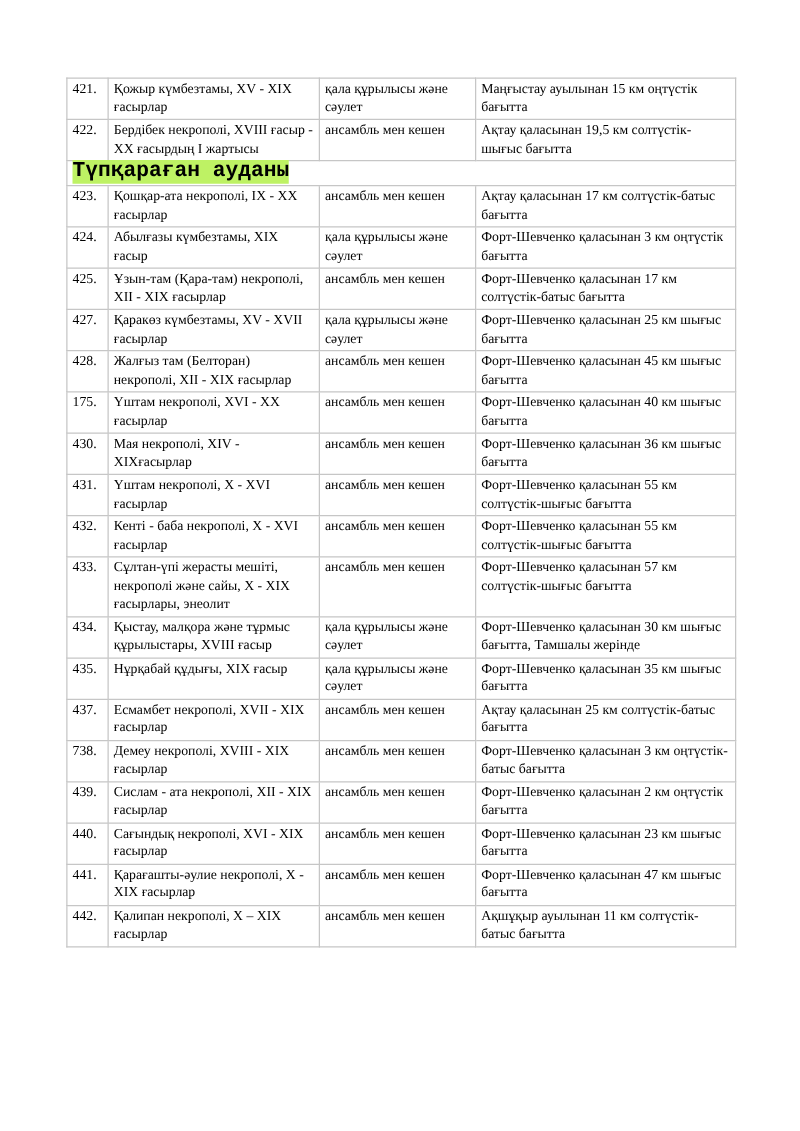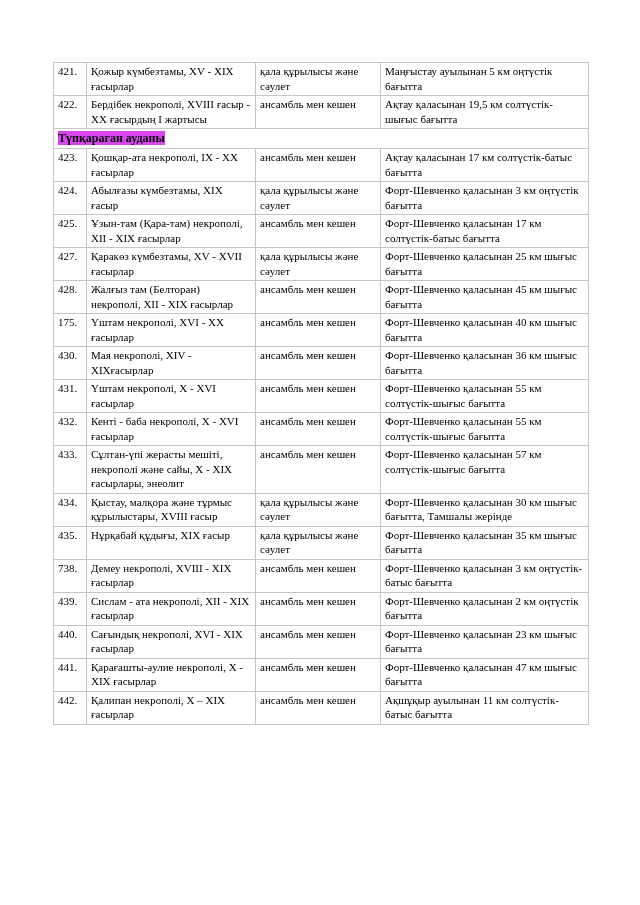--- a/index.html
+++ b/index.html
@@ -33,43 +33,44 @@
     padding: 1px 4px 2px 4px;
     word-wrap: break-word;
   }
   td.c-num {
     padding-left: 4px;
   }
   td.section-cell {
     padding: 2px 0 3px 0;
   }
   .hl {
-    background: #d946ef;
+    background: #bef264;
     font-weight: bold;
-    font-size: 12px;
+    font-size: 17px;
     line-height: 16px;
+    font-family: Liberation Mono, monospace;
   }
 </style>
 </head>
 <body>
 
 <div class="page">
   <table class="monuments">
     <colgroup>
       <col style="width:33px">
       <col style="width:169px">
       <col style="width:125px">
       <col style="width:208px">
     </colgroup>
     <tbody>
         <tr>
           <td class="c-num">421.</td>
           <td class="c-name">Қожыр күмбезтамы, XV - XIX ғасырлар</td>
           <td class="c-type">қала құрылысы және сәулет</td>
-          <td class="c-location">Маңғыстау ауылынан 5 км оңтүстік бағытта</td>
+          <td class="c-location">Маңғыстау ауылынан 15 км оңтүстік бағытта</td>
         </tr>
         <tr>
           <td class="c-num">422.</td>
           <td class="c-name">Бердібек некрополі, XVIII ғасыр - XX ғасырдың I жартысы</td>
           <td class="c-type">ансамбль мен кешен</td>
           <td class="c-location">Ақтау қаласынан 19,5 км солтүстік-шығыс бағытта</td>
         </tr>
         <tr>
           <td colspan="4" class="section-cell"><span class="hl">Түпқараған ауданы</span></td>
         </tr>
@@ -139,20 +140,26 @@
           <td class="c-type">қала құрылысы және сәулет</td>
           <td class="c-location">Форт-Шевченко қаласынан 30 км шығыс бағытта, Тамшалы жерінде</td>
         </tr>
         <tr>
           <td class="c-num">435.</td>
           <td class="c-name">Нұрқабай құдығы, XIX ғасыр</td>
           <td class="c-type">қала құрылысы және сәулет</td>
           <td class="c-location">Форт-Шевченко қаласынан 35 км шығыс бағытта</td>
         </tr>
         <tr>
+          <td class="c-num">437.</td>
+          <td class="c-name">Есмамбет некрополі, XVII - XIX ғасырлар</td>
+          <td class="c-type">ансамбль мен кешен</td>
+          <td class="c-location">Ақтау қаласынан 25 км солтүстік-батыс бағытта</td>
+        </tr>
+        <tr>
           <td class="c-num">738.</td>
           <td class="c-name">Демеу некрополі, XVIII - XIX ғасырлар</td>
           <td class="c-type">ансамбль мен кешен</td>
           <td class="c-location">Форт-Шевченко қаласынан 3 км оңтүстік-батыс бағытта</td>
         </tr>
         <tr>
           <td class="c-num">439.</td>
           <td class="c-name">Сислам - ата некрополі, XII - XIX ғасырлар</td>
           <td class="c-type">ансамбль мен кешен</td>
           <td class="c-location">Форт-Шевченко қаласынан 2 км оңтүстік бағытта</td>

